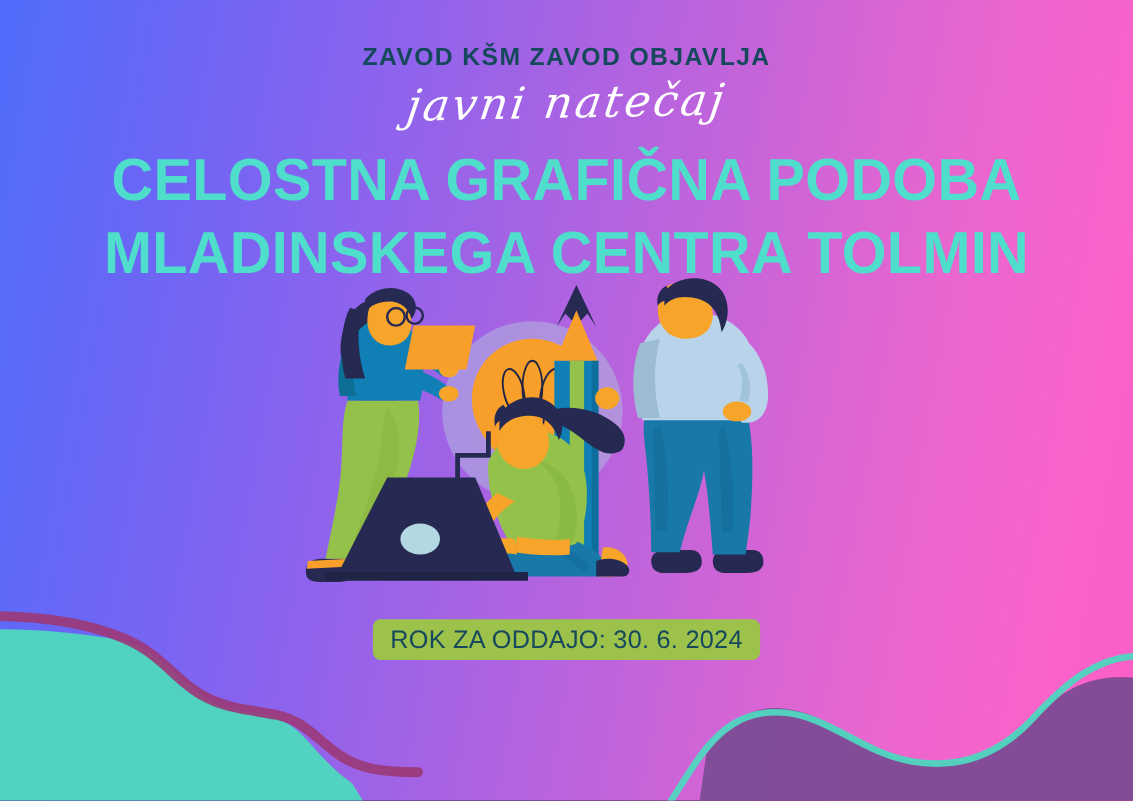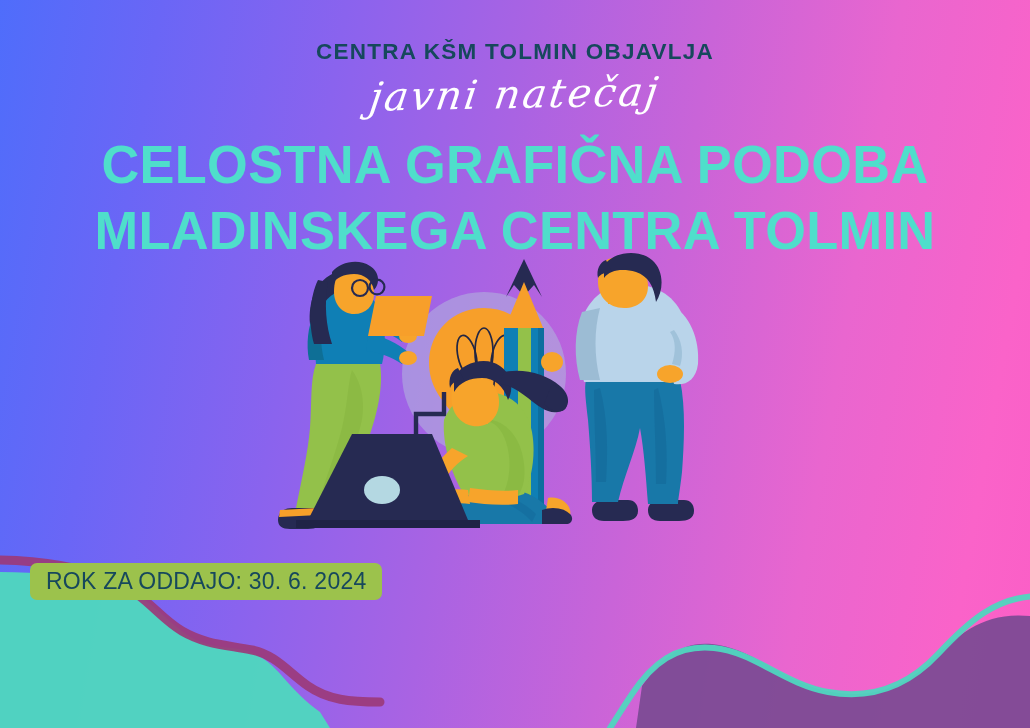--- a/index.html
+++ b/index.html
@@ -81,21 +81,21 @@
     top: 252px;
     width: 516px;
     height: 300px;
   }
 
   
   .deadline-wrap {
     position: absolute;
     left: 0; right: 0;
     top: 563px;
-    padding-left: 30px;
+    text-align: center;
   }
   .deadline-badge {
     display: inline-block;
     background: #9cc24c;
     color: #17485c;
     font-size: 23px;
     font-weight: 400;
     letter-spacing: 0.01em;
     padding: 6px 16px 7px 16px;
     border-radius: 7px;
@@ -146,21 +146,21 @@
 
     <path d="M1040,596
              C996,596 968,622 938,654
              C908,686 872,700 828,692
              C784,684 754,652 714,648
              C676,644 652,664 632,694
              C620,712 614,722 610,728" fill="none" stroke="#4fd6bf" stroke-width="6" stroke-linecap="round" opacity="0.95"></path>
   </svg>
 
   <div class="text-stack">
-    <div class="eyebrow">CENTRA KŠM TOLMIN OBJAVLJA</div>
+    <div class="eyebrow">ZAVOD KŠM ZAVOD OBJAVLJA</div>
 
     <div class="script">javni natečaj</div>
 
     <div class="headline">
       <span class="hl-line">CELOSTNA GRAFIČNA PODOBA</span>
       <span class="hl-line">MLADINSKEGA CENTRA TOLMIN</span>
     </div>
   </div>
 
   <svg id="illustration" viewBox="0 0 516 300" xmlns="http://www.w3.org/2000/svg">

